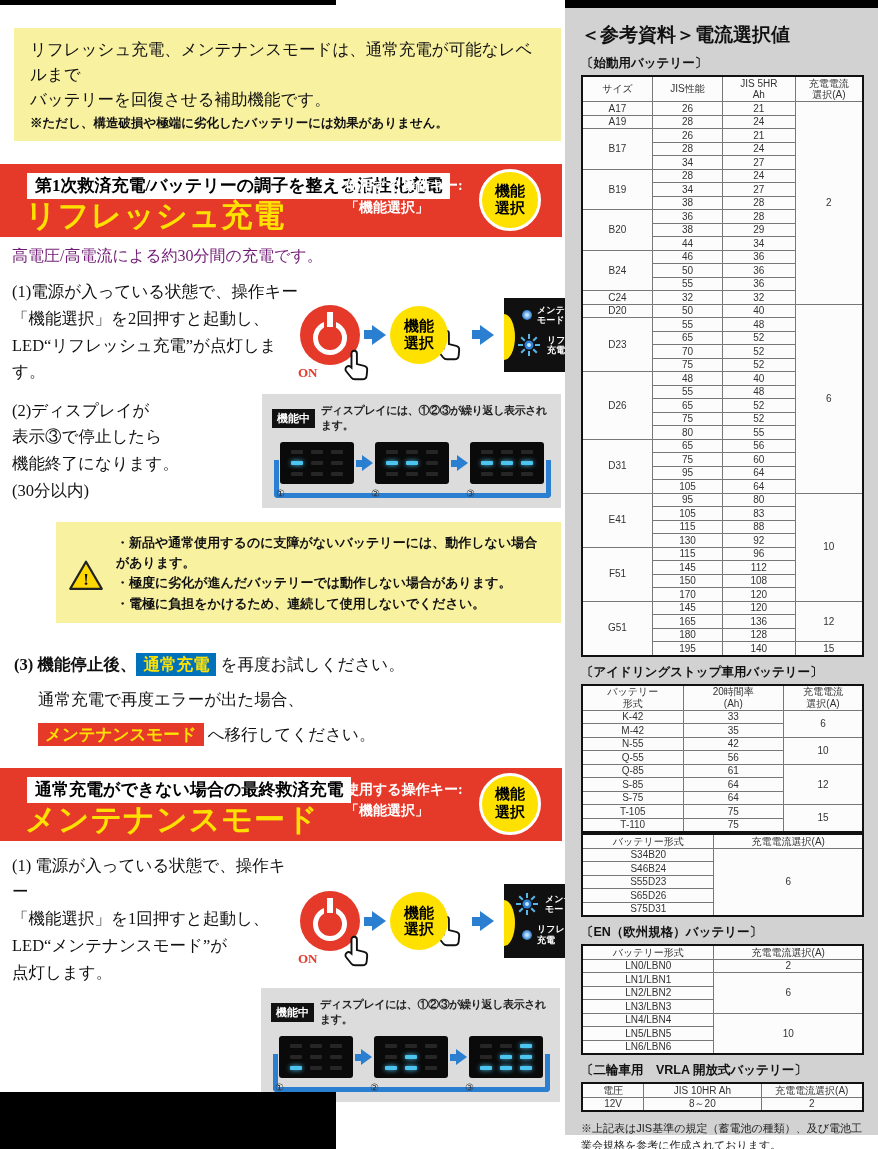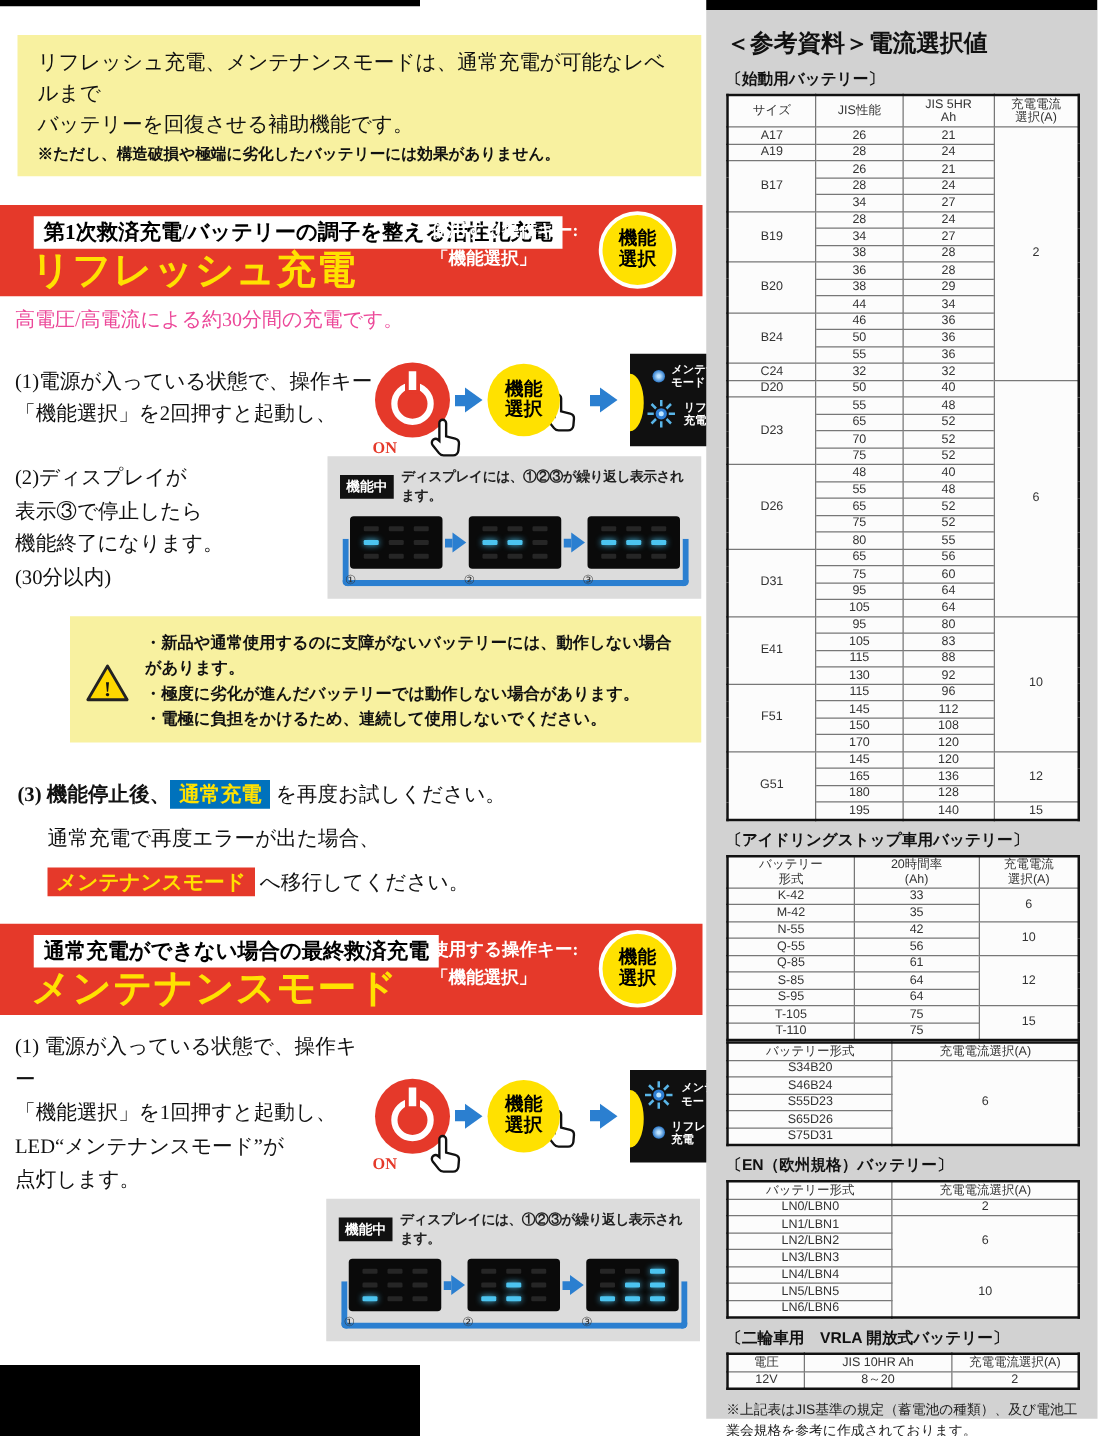--- a/index.html
+++ b/index.html
@@ -27,21 +27,21 @@
               font-size:17px;font-weight:bold;padding:2px 8px;line-height:1.3;}
   .banner-title{position:absolute;left:25px;top:31px;color:#ffe100;font-size:31px;
                 font-weight:bold;letter-spacing:1px;white-space:nowrap;}
   .banner-key{position:absolute;left:345px;top:11px;color:#fff;font-size:14px;
               font-weight:bold;line-height:1.55;}
   .key-badge{position:absolute;left:479px;top:5px;width:56px;height:56px;border-radius:50%;
              background:#ffe100;border:3px solid #fff;display:flex;align-items:center;
              justify-content:center;text-align:center;color:#000;font-size:15px;
              font-weight:bold;line-height:1.15;}
 
-  .para{margin:9px 0 0 12px;font-size:16px;color:#ec4899;}
+  .para{margin:9px 0 0 12px;font-size:16px;color:#701a75;}
   .step-lines{font-size:16.5px;line-height:1.62;color:#111;}
   .step-row{display:flex;margin:12px 0 0 12px;align-items:center;}
   .step-row .txt{width:288px;flex:none;}
 
   
   .flow{display:flex;align-items:center;margin-top:4px;}
   .pwr-btn{position:relative;width:60px;height:60px;border-radius:50%;background:#e5392a;flex:none;}
   .pwr-glyph{position:absolute;left:50%;top:55%;transform:translate(-50%,-50%);
              width:24px;height:24px;border:5px solid #fff;border-radius:50%;}
   .pwr-glyph:before{content:"";position:absolute;left:50%;top:-14px;transform:translateX(-50%);
@@ -137,20 +137,21 @@
     <span class="key-badge pre">機能
 選択</span>
   </div>
 
   <div class="para">高電圧/高電流による約30分間の充電です。</div>
 
   <div class="step-row">
     <div class="txt step-lines">
       <div>(1)電源が入っている状態で、操作キー</div>
       <div>「機能選択」を2回押すと起動し、</div>
+      <div>LED“リフレッシュ充電”が点灯します。</div>
     </div>
     <div class="flow">
       <span class="pwr-btn">
         <span class="pwr-glyph"></span>
         <span class="on-lbl">ON</span>
         <svg class="hand" viewBox="0 0 40 40">
             <path d="M17 4c1.6 0 2.9 1.3 2.9 2.9V18l7.6 1.9c2 .5 3.4 2.4 3.2 4.5l-.5 5.6c-.2 2.3-2.2 4-4.5 4h-7.9c-1.5 0-3-.7-3.9-1.9l-5.3-6.6c-1.2-1.5-.9-3.7.6-4.8 1.2-.9 2.9-.8 4 .2l1 .9V6.9C14.1 5.3 15.4 4 17 4z" fill="#fff" stroke="#111" stroke-width="2"></path>
           </svg>
       </span>
       <span class="arrow">
@@ -683,21 +684,21 @@
           <tr>
             <td>Q-85</td>
             <td>61</td>
             <td rowspan="3">12</td>
           </tr>
           <tr>
             <td>S-85</td>
             <td>64</td>
           </tr>
           <tr>
-            <td>S-95</td>
+            <td>S-75</td>
             <td>64</td>
           </tr>
           <tr>
             <td>T-105</td>
             <td>75</td>
             <td rowspan="2">15</td>
           </tr>
           <tr>
             <td>T-110</td>
             <td>75</td>

